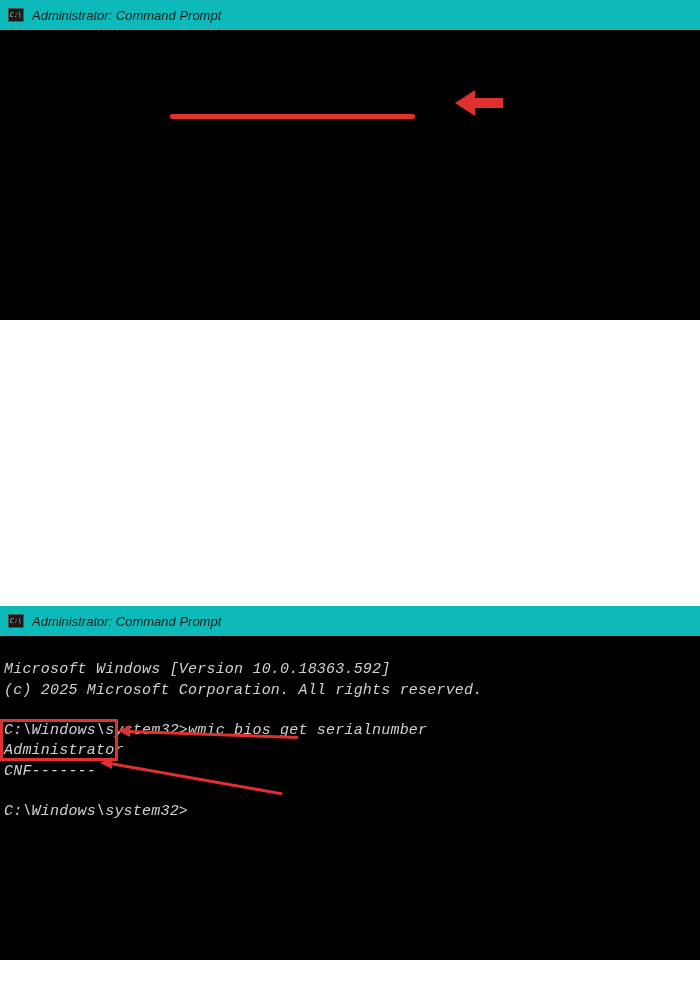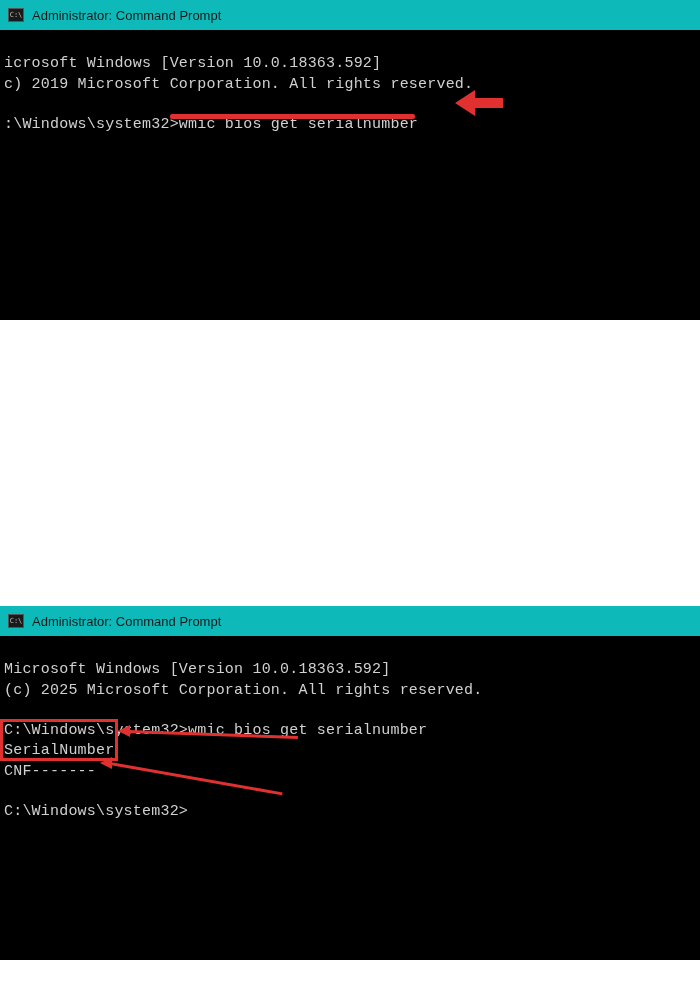--- a/index.html
+++ b/index.html
@@ -7,20 +7,21 @@
       width: 700px;
       height: 1000px;
       background: #ffffff;
       font-family: Consolas, 'Courier New', monospace;
       font-size: 15px;
       overflow: hidden;
     }
     .window {
       background: #000000;
       position: relative;
+      font-style: italic;
     }
     .window-1 { height: 320px; }
     .window-2 { height: 354px; margin-top: 286px; }
     .titlebar {
       background: #0db9b9;
       height: 30px;
       display: flex;
       align-items: center;
       padding: 0 8px;
       color: #1a1a1a;
@@ -97,44 +98,38 @@
     }
   </style>
 </head>
 <body>
 
 <div class="window window-1">
   <div class="titlebar">
     <div class="titlebar-icon"></div>
     <span>Administrator: Command Prompt</span>
   </div>
-  <div class="terminal">
-<span class="inline">icrosoft Windows [Version 10.0.18363.592]</span>
-<span class="inline">c) 2019 Microsoft Corporation. All rights reserved.</span>
-
-<span class="inline">:\Windows\system32&gt;</span><span class="inline">wmic bios get serialnumber</span>
-  </div>
   <div class="underline" style="top:114px; left:170px; width:245px;"></div>
   <div class="arrow-right" style="top:90px; left:455px;">
     <div class="head"></div>
     <div class="shaft"></div>
   </div>
 </div>
 
 <div class="window window-2">
   <div class="titlebar">
     <div class="titlebar-icon"></div>
     <span>Administrator: Command Prompt</span>
   </div>
   <div class="terminal">
 <span class="inline">Microsoft Windows [Version 10.0.18363.592]</span>
 <span class="inline">(c) 2025 Microsoft Corporation. All rights reserved.</span>
 
 <span class="inline">C:\Windows\system32&gt;</span><span class="inline">wmic bios get serialnumber</span>
-<span class="inline">SerialNumber</span>
+<span class="inline">Administrator</span>
 <span class="inline">CNF-------</span>
 
 <span class="inline">C:\Windows\system32&gt;</span>
   </div>
   <div class="box-highlight" style="top:113px; left:0px; width:118px; height:42px;"></div>
 
   <div>
     <div class="arrow-tip-left" style="top:119px; left:118px;"></div>
     <div class="arrow-line" style="top:124px; left:128px; width:170px; transform: rotate(2deg);"></div>
   </div>

